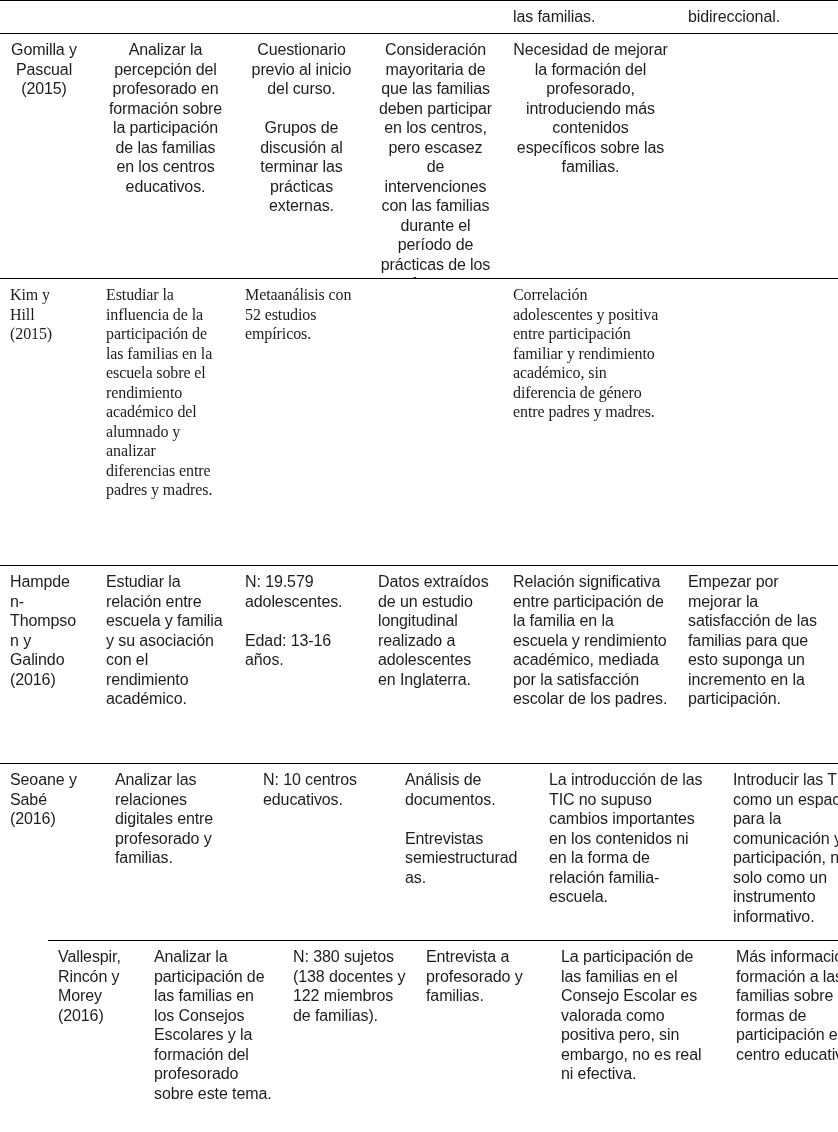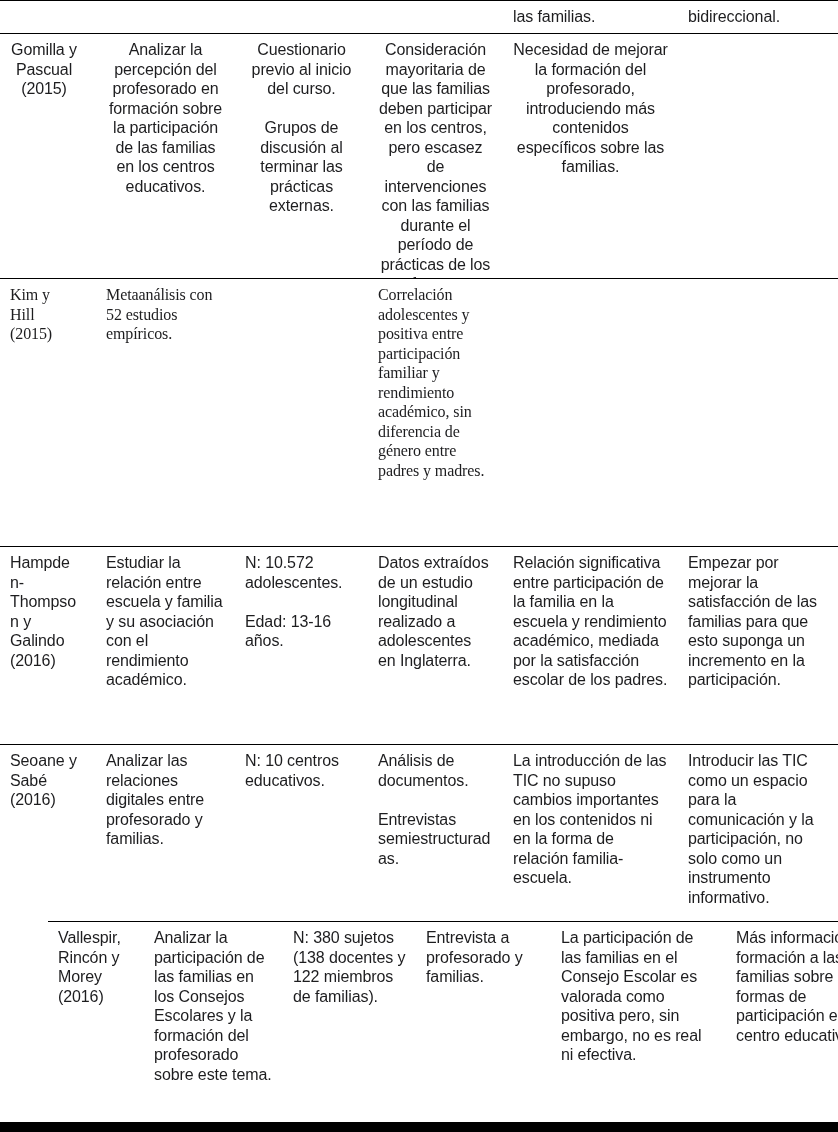--- a/index.html
+++ b/index.html
@@ -19,22 +19,22 @@
   }
 
   .trow {
     display: grid;
     grid-template-columns: 94px 139px 133px 135px 175px 162px;
     border-top: 1px solid #000;
   }
   .row-partial   { height: 33px;  }
   .row-gomilla   { height: 245px; text-align: center; }
   .row-kim       { height: 268px; font-family: Liberation Serif, serif; }
-  .row-hampden   { height: 198px; }
-  .row-seoane    { height: 177px; }
+  .row-hampden   { height: 198px; margin-top: 19px; }
+  .row-seoane    { height: 177px; gap: 9px; }
   .row-vallespir { height: 201px; margin-left: 48px; }
 
   .cell {
     position: relative;
     padding: 6px 8px 0 12px;
     white-space: pre-line;
     overflow-wrap: break-word;
     overflow: hidden;
   }
   .cell.c0 { padding: 6px 16px 0 10px; }
@@ -75,29 +75,30 @@
     <div class="cell c1">Analizar la percepción del profesorado en formación sobre la participación de las familias en los centros educativos.</div>
     <div class="cell c3">Cuestionario previo al inicio del curso.
 
 Grupos de discusión al terminar las prácticas externas.</div>
     <div class="cell c4">Consideración mayoritaria de que las familias deben participar en los centros, pero escasez de intervenciones con las familias durante el período de prácticas de los futuros docentes.</div>
     <div class="cell c5">Necesidad de mejorar la formación del profesorado, introduciendo más contenidos específicos sobre las familias.</div>
   </div>
 
   <div class="trow row-kim">
     <div class="cell c0">Kim y Hill (2015)</div>
+    <div class="cell c1">Estudiar la influencia de la participación de las familias en la escuela sobre el rendimiento académico del alumnado y analizar diferencias entre padres y madres.</div>
     <div class="cell c2">Metaanálisis con 52 estudios empíricos.</div>
     <div class="cell c3"></div>
     <div class="cell c4">Correlación adolescentes y positiva entre participación familiar y rendimiento académico, sin diferencia de género entre padres y madres.</div>
   </div>
 
   <div class="trow row-hampden">
     <div class="cell c0">Hampden-Thompson y Galindo (2016)</div>
     <div class="cell c1">Estudiar la relación entre escuela y familia y su asociación con el rendimiento académico.</div>
-    <div class="cell c2">N: 10.572 adolescentes.
+    <div class="cell c2">N: 19.579 adolescentes.
 
 Edad: 13-16 años.</div>
     <div class="cell c3">Datos extraídos de un estudio longitudinal realizado a adolescentes en Inglaterra.</div>
     <div class="cell c4">Relación significativa entre participación de la familia en la escuela y rendimiento académico, mediada por la satisfacción escolar de los padres.</div>
     <div class="cell c5">Empezar por mejorar la satisfacción de las familias para que esto suponga un incremento en la participación.</div>
   </div>
 
   <div class="trow row-seoane">
     <div class="cell c0">Seoane y Sabé (2016)</div>
     <div class="cell c1">Analizar las relaciones digitales entre profesorado y familias.</div>

